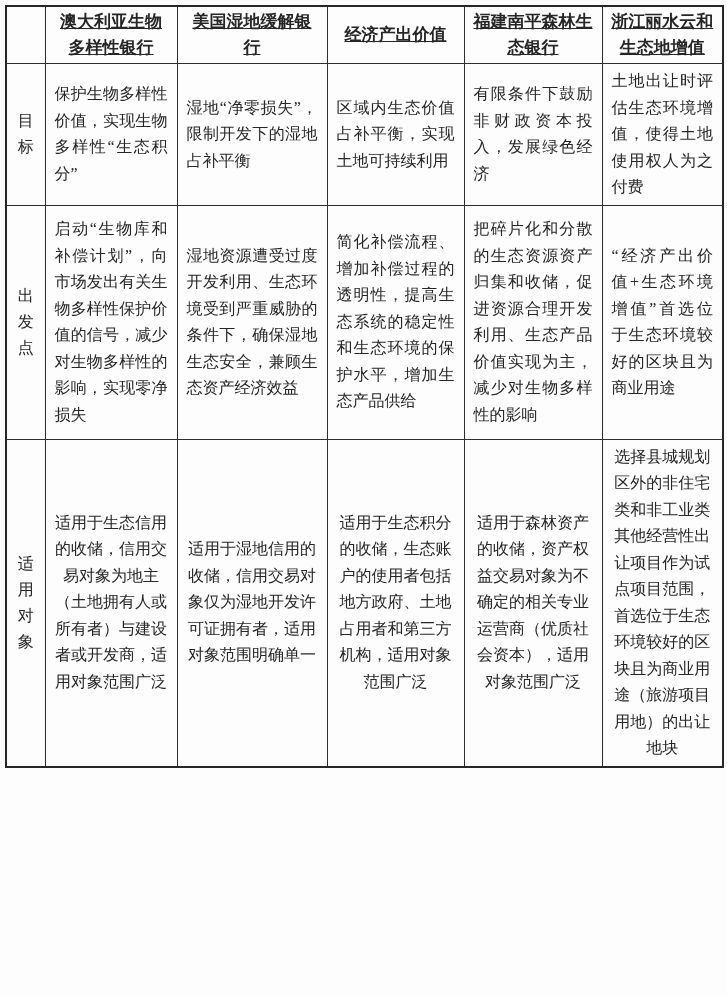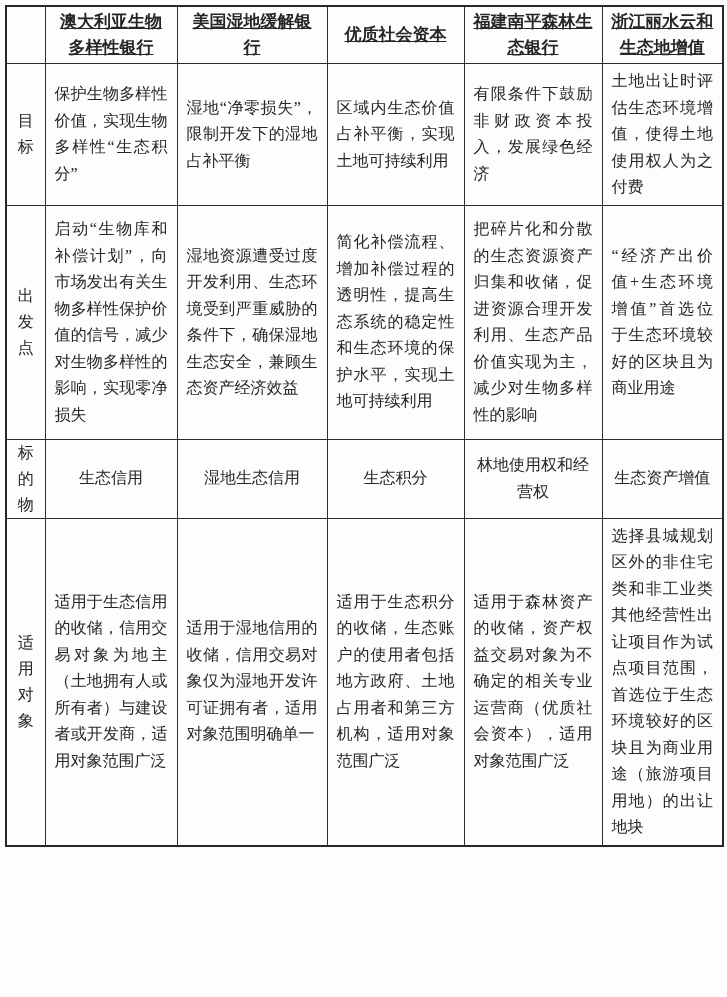--- a/index.html
+++ b/index.html
@@ -65,49 +65,41 @@
       <col style="width:150px">
       <col style="width:137px">
       <col style="width:138px">
       <col style="width:121px">
     </colgroup>
     <thead>
       <tr id="header-row">
           <th class="corner"></th>
           <th>澳大利亚生物多样性银行</th>
           <th>美国湿地缓解银行</th>
-          <th>优质社会资本</th>
+          <th>经济产出价值</th>
           <th>福建南平森林生态银行</th>
           <th>浙江丽水云和生态地增值</th>
         </tr>
     </thead>
     <tbody id="table-body">
         <tr>
           <td class="label-cell">目标</td>
           <td class="body-cell">保护生物多样性价值，实现生物多样性“生态积分”</td>
           <td class="body-cell">湿地“净零损失”，限制开发下的湿地占补平衡</td>
           <td class="body-cell">区域内生态价值占补平衡，实现土地可持续利用</td>
           <td class="body-cell">有限条件下鼓励非财政资本投入，发展绿色经济</td>
           <td class="body-cell">土地出让时评估生态环境增值，使得土地使用权人为之付费</td>
         </tr>
         <tr>
           <td class="label-cell">出发点</td>
           <td class="body-cell">启动“生物库和补偿计划”，向市场发出有关生物多样性保护价值的信号，减少对生物多样性的影响，实现零净损失</td>
           <td class="body-cell">湿地资源遭受过度开发利用、生态环境受到严重威胁的条件下，确保湿地生态安全，兼顾生态资产经济效益</td>
-          <td class="body-cell">简化补偿流程、增加补偿过程的透明性，提高生态系统的稳定性和生态环境的保护水平，实现土地可持续利用</td>
+          <td class="body-cell">简化补偿流程、增加补偿过程的透明性，提高生态系统的稳定性和生态环境的保护水平，增加生态产品供给</td>
           <td class="body-cell">把碎片化和分散的生态资源资产归集和收储，促进资源合理开发利用、生态产品价值实现为主，减少对生物多样性的影响</td>
           <td class="body-cell">“经济产出价值+生态环境增值”首选位于生态环境较好的区块且为商业用途</td>
-        </tr>
-        <tr>
-          <td class="label-cell">标的物</td>
-          <td class="body-cell">生态信用</td>
-          <td class="body-cell">湿地生态信用</td>
-          <td class="body-cell">生态积分</td>
-          <td class="body-cell">林地使用权和经营权</td>
-          <td class="body-cell">生态资产增值</td>
         </tr>
         <tr>
           <td class="label-cell">适用对象</td>
           <td class="body-cell">适用于生态信用的收储，信用交易对象为地主（土地拥有人或所有者）与建设者或开发商，适用对象范围广泛</td>
           <td class="body-cell">适用于湿地信用的收储，信用交易对象仅为湿地开发许可证拥有者，适用对象范围明确单一</td>
           <td class="body-cell">适用于生态积分的收储，生态账户的使用者包括地方政府、土地占用者和第三方机构，适用对象范围广泛</td>
           <td class="body-cell">适用于森林资产的收储，资产权益交易对象为不确定的相关专业运营商（优质社会资本），适用对象范围广泛</td>
           <td class="body-cell">选择县城规划区外的非住宅类和非工业类其他经营性出让项目作为试点项目范围，首选位于生态环境较好的区块且为商业用途（旅游项目用地）的出让地块</td>
         </tr>
       </tbody>

